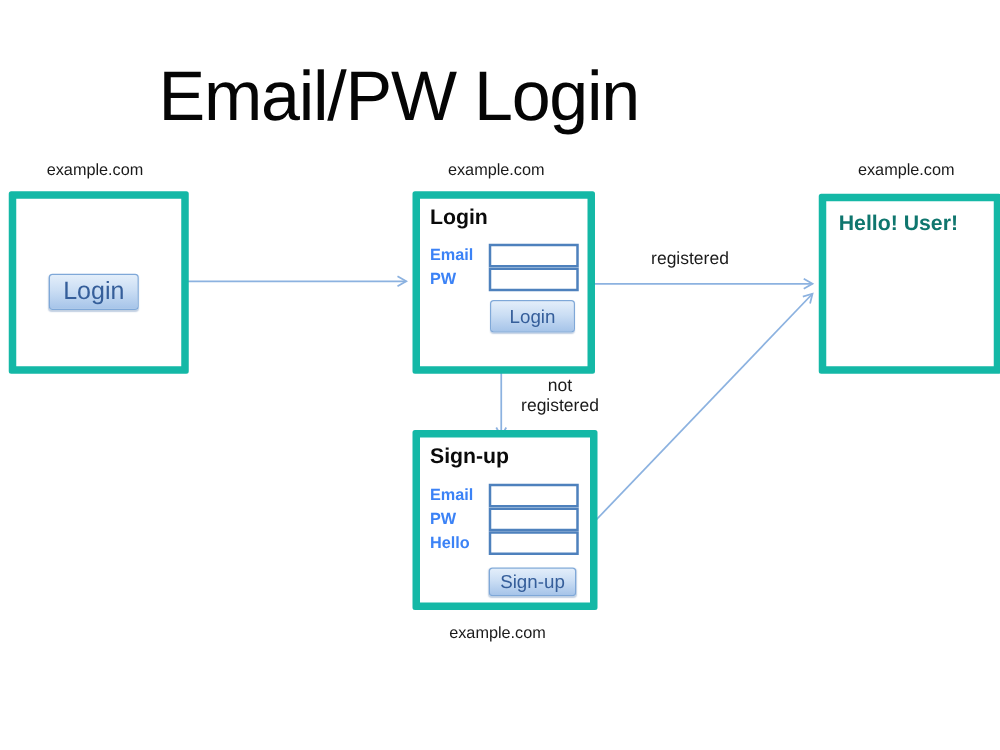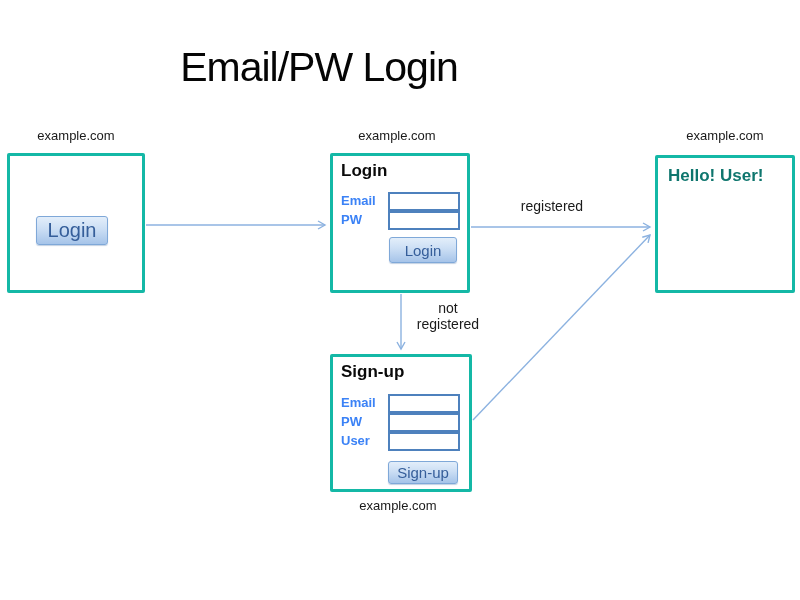--- a/index.html
+++ b/index.html
@@ -2,28 +2,28 @@
 <html><head>
 <meta charset="utf-8">
 <style>
   html,body{margin:0;padding:0;background:#fff;}
   #stage{
     position:relative;width:800px;height:600px;background:#ffffff;overflow:hidden;
     font-family:"Liberation Sans",sans-serif;color:#000;
   }
   .title{
     position:absolute;left:0;top:44px;width:638px;text-align:center;
-    font-size:41px;font-weight:400;letter-spacing:-1px;color:#050505;
+    font-size:56px;font-weight:400;letter-spacing:-1px;color:#050505;
   }
   .site-label{
     position:absolute;height:22px;text-align:center;
     font-size:13px;color:#1a1a1a;white-space:nowrap;
   }
   .wireframe{
-    position:absolute;background:#ffffff;border:3px solid #14b8a6;border-radius:2px;
+    position:absolute;background:#ffffff;border:6px solid #14b8a6;border-radius:2px;
   }
   .wf-heading{
     position:absolute;left:8px;top:5px;font-size:17px;font-weight:bold;color:#0a0a0a;
   }
   .field-label{
     position:absolute;left:8px;font-size:13px;font-weight:bold;color:#3b82f6;
   }
   .input{
     position:absolute;left:55px;width:68px;height:15px;background:#fff;
     border:2px solid #4E81BD;
@@ -80,25 +80,25 @@
     <div class="field-label" style="top:56px;">PW</div>
     <div class="input" style="top:36px;"></div>
     <div class="input" style="top:55px;"></div>
     <div class="btn" style="left:56px;top:81px;width:68px;height:26px;font-size:15px;">Login</div>
   </div>
 
   <div class="wireframe" style="left:655px;top:155px;width:134px;height:132px;">
     <div class="welcome-msg">Hello! User!</div>
   </div>
 
-  <div class="wireframe" style="left:330px;top:354px;width:136px;height:132px;">
+  <div class="wireframe" style="left:330px;top:344px;width:136px;height:132px;">
     <div class="wf-heading">Sign-up</div>
     <div class="field-label" style="top:38px;">Email</div>
     <div class="field-label" style="top:57px;">PW</div>
-    <div class="field-label" style="top:76px;">User</div>
+    <div class="field-label" style="top:76px;">Hello</div>
     <div class="input" style="top:37px;"></div>
     <div class="input" style="top:56px;"></div>
     <div class="input" style="top:75px;"></div>
     <div class="btn" style="left:55px;top:104px;width:70px;height:23px;font-size:15px;">Sign-up</div>
   </div>
 
   <div class="site-label" style="left:327px;top:498px;width:142px;">example.com</div>
 
   <div class="edge-label" style="left:492px;top:198px;width:120px;">registered</div>
   <div class="edge-label" style="left:408px;top:300px;width:80px;">

